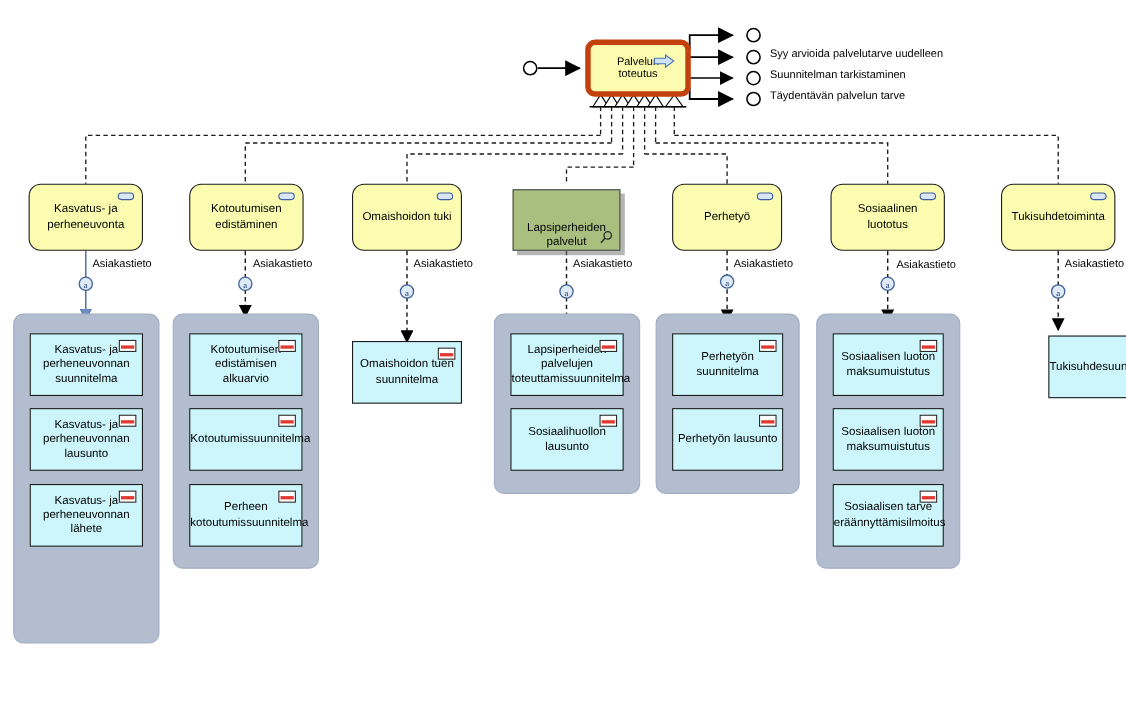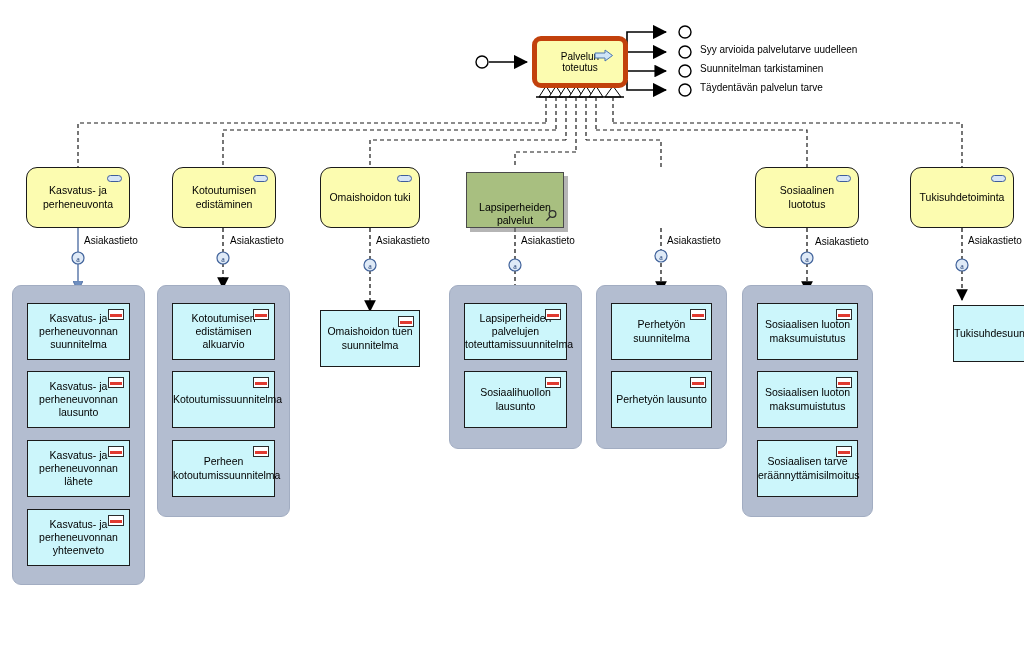--- a/index.html
+++ b/index.html
@@ -266,26 +266,20 @@
     <span class="doc-icon">
         <i></i>
       </span>
   </div>
   <div class="doc-card" style="left:27px;top:440px;width:103px;height:57px;">
     <span class="lbl">Kasvatus- ja perheneuvonnan lähete</span>
     <span class="doc-icon">
         <i></i>
       </span>
   </div>
-  <div class="doc-card" style="left:27px;top:509px;width:103px;height:57px;">
-    <span class="lbl">Kasvatus- ja perheneuvonnan yhteenveto</span>
-    <span class="doc-icon">
-        <i></i>
-      </span>
-  </div>
 
   <div class="svc-node" style="left:172px;top:167px;width:104px;height:61px;">
     <span class="lbl">Kotoutumisen edistäminen</span>
     <span class="pill-icon"></span>
   </div>
   <div class="edge-label" style="left:230px;top:235px;">Asiakastieto</div>
 
   <div class="group-panel" style="left:157px;top:285px;width:133px;height:232px;"></div>
 
   <div class="doc-card" style="left:172px;top:303px;width:103px;height:57px;">
@@ -337,20 +331,24 @@
         <i></i>
       </span>
   </div>
   <div class="doc-card" style="left:464px;top:371px;width:103px;height:57px;">
     <span class="lbl">Sosiaalihuollon lausunto</span>
     <span class="doc-icon">
         <i></i>
       </span>
   </div>
 
+  <div class="svc-node" style="left:611px;top:167px;width:100px;height:61px;">
+    <span class="lbl">Perhetyö</span>
+    <span class="pill-icon"></span>
+  </div>
   <div class="edge-label" style="left:667px;top:235px;">Asiakastieto</div>
 
   <div class="group-panel" style="left:596px;top:285px;width:131px;height:164px;"></div>
 
   <div class="doc-card" style="left:611px;top:303px;width:101px;height:57px;">
     <span class="lbl">Perhetyön suunnitelma</span>
     <span class="doc-icon">
         <i></i>
       </span>
   </div>

